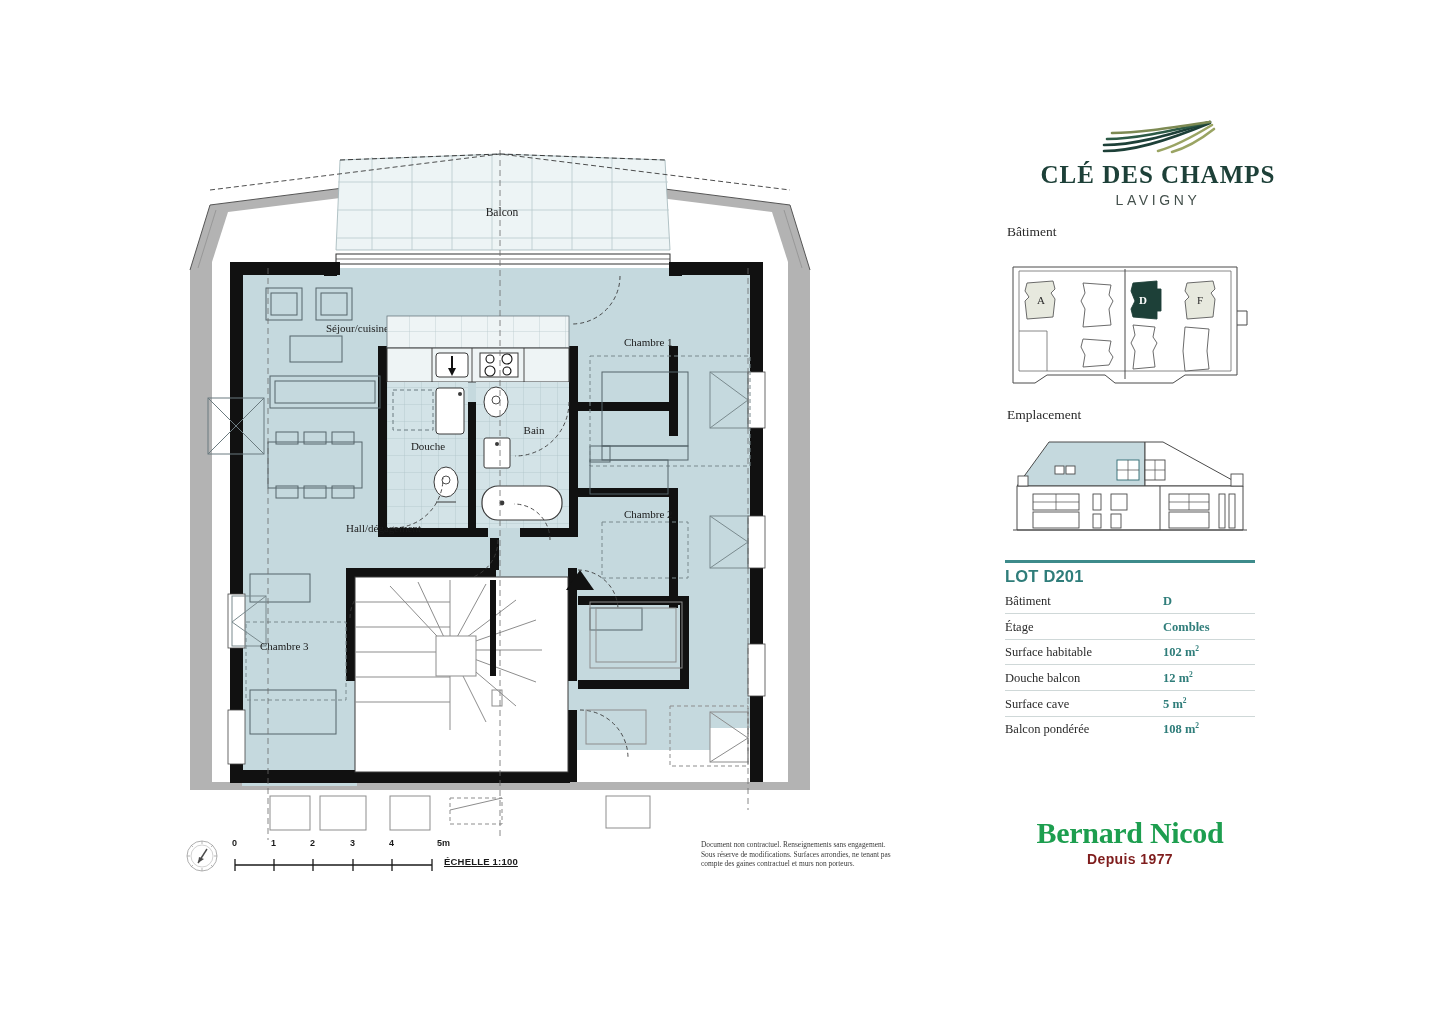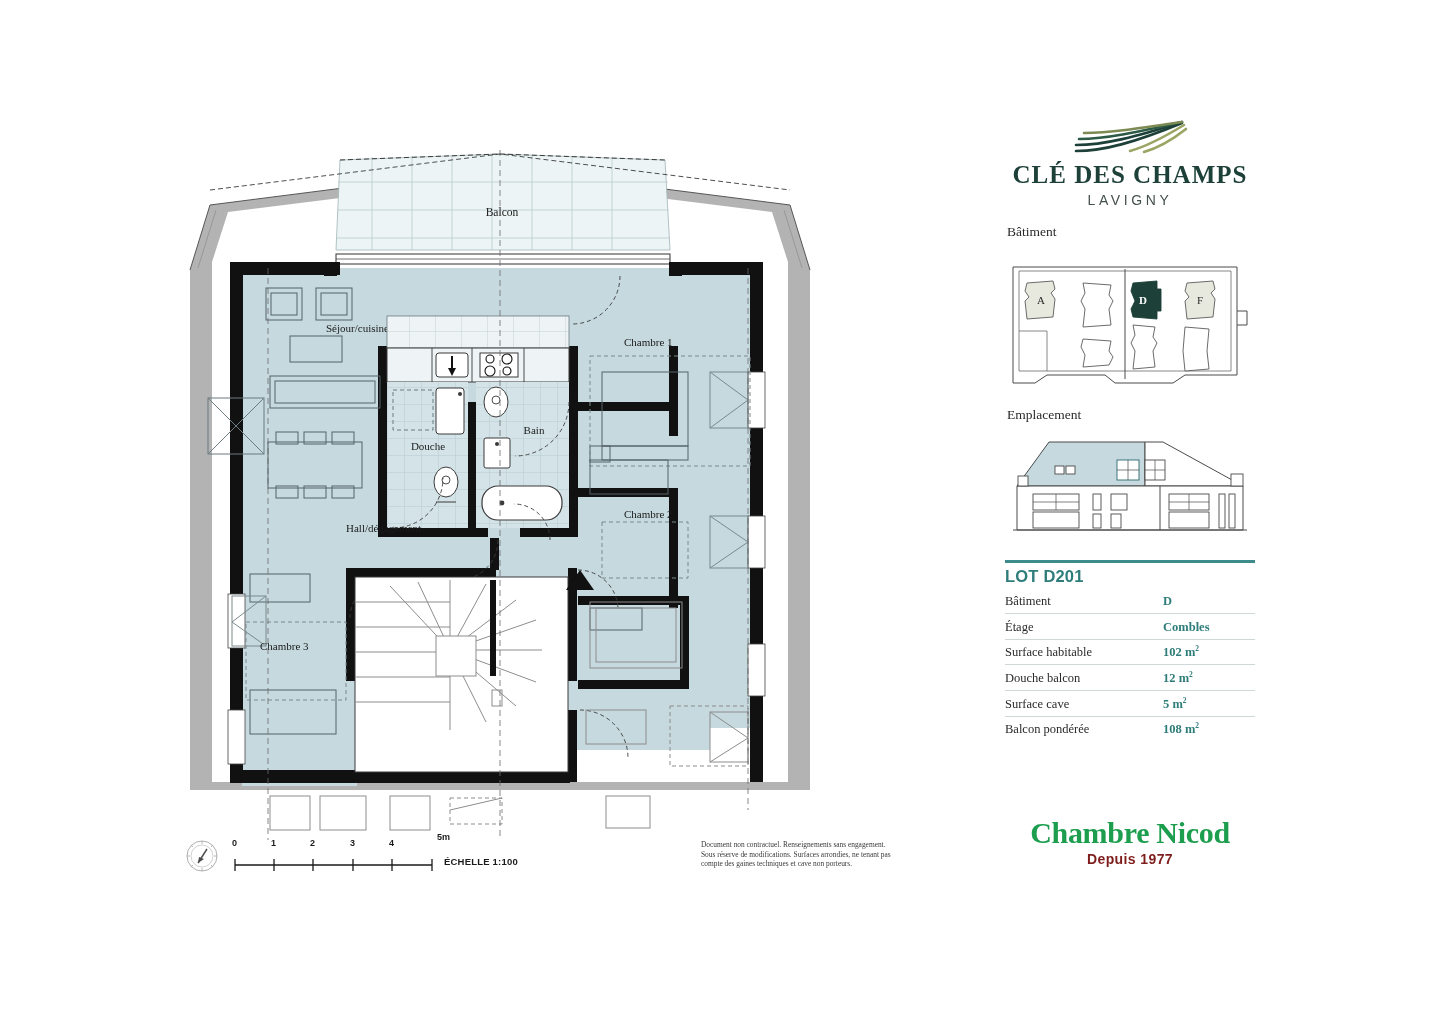--- a/index.html
+++ b/index.html
@@ -21,35 +21,36 @@
   .scalebar-wrap { position:absolute; left:180px; top:832px; width:360px; height:50px; }
   .scale-num {
     position:absolute; font-family:"Liberation Sans", sans-serif;
     font-size:9px; font-weight:700; color:#1a1a1a;
   }
   .echelle {
     position:absolute; left:264px; top:24px;
     font-family:"Liberation Sans", sans-serif;
     font-size:9.5px; font-weight:700; letter-spacing:.2px; color:#1a1a1a;
     white-space:nowrap;
+    text-decoration:underline;
   }
 
   
   .disclaimer {
     position:absolute; left:678px; top:840px; width:245px;
     font-family:"Liberation Serif", serif;
     font-size:7.4px; line-height:9.6px; color:#3a3a3a;margin-left:23px;
   }
   .disclaimer div { white-space:nowrap; }
 
   
   .right-panel { position:absolute; left:1005px; top:120px; width:250px; }
 
   
-  .brand { width:250px; text-align:center; }
+  .brand { width:250px; text-align:center;margin-left:28px; }
   .brand-mark { margin:0 auto 6px; display:block; }
   .brand-name {
     font-family:"Liberation Serif", serif;
     font-size:25px; font-weight:700; letter-spacing:1.0px;
     color:#1d4038; line-height:1;
   }
   .brand-sub {
     font-family:"Liberation Sans", sans-serif;
     font-size:14px; letter-spacing:3.6px; color:#44504c;
     margin-top:5px;
@@ -365,28 +366,28 @@
         <line x1="173" y1="27" x2="173" y2="39"></line>
         <line x1="212" y1="27" x2="212" y2="39"></line>
         <line x1="252" y1="27" x2="252" y2="39"></line>
       </g>
     </svg>
     <span class="scale-num" style="left:52px;  top:6px;">0</span>
     <span class="scale-num" style="left:91px;  top:6px;">1</span>
     <span class="scale-num" style="left:130px; top:6px;">2</span>
     <span class="scale-num" style="left:170px; top:6px;">3</span>
     <span class="scale-num" style="left:209px; top:6px;">4</span>
-    <span class="scale-num" style="left:243px; top:0;padding-left:14px;">5m</span>
+    <span class="scale-num" style="left:243px; top:6px;padding-left:14px;">5m</span>
     <span class="echelle">ÉCHELLE 1:100</span>
   </div>
 
   <div class="disclaimer">
     <div>Document non contractuel. Renseignements sans engagement.</div>
     <div>Sous réserve de modifications. Surfaces arrondies, ne tenant pas</div>
-    <div>compte des gaines techniques et cave non porteurs.</div>
+    <div>compte des gaines contractuel et murs non porteurs.</div>
   </div>
 
   <div class="right-panel">
 
     <div class="brand">
       <svg class="brand-mark" width="120" height="36" viewBox="0 0 120 36">
         <g fill="none" stroke-width="2.6" stroke-linecap="round">
           <path d="M6 31 C34 31 66 22 112 3" stroke="#1d4038"></path>
           <path d="M6 25 C34 25 66 17 112 2" stroke="#1d4038"></path>
           <path d="M9 19 C36 19 68 12 112 2" stroke="#2c5a46"></path>
@@ -494,17 +495,17 @@
         <span class="spec-value"><span>5 m</span><span class="sup">2</span></span>
       </div>
       <div class="spec-row">
         <span class="spec-label">Balcon  pondérée</span>
         <span class="spec-value"><span>108 m</span><span class="sup">2</span></span>
       </div>
     </div>
   </div>
 
   <div class="agency">
-    <div class="agency-name">Chambre Nicod</div>
+    <div class="agency-name">Bernard Nicod</div>
     <div class="agency-sub">Depuis 1977</div>
   </div>
 
 </div>
 
 </body></html>

